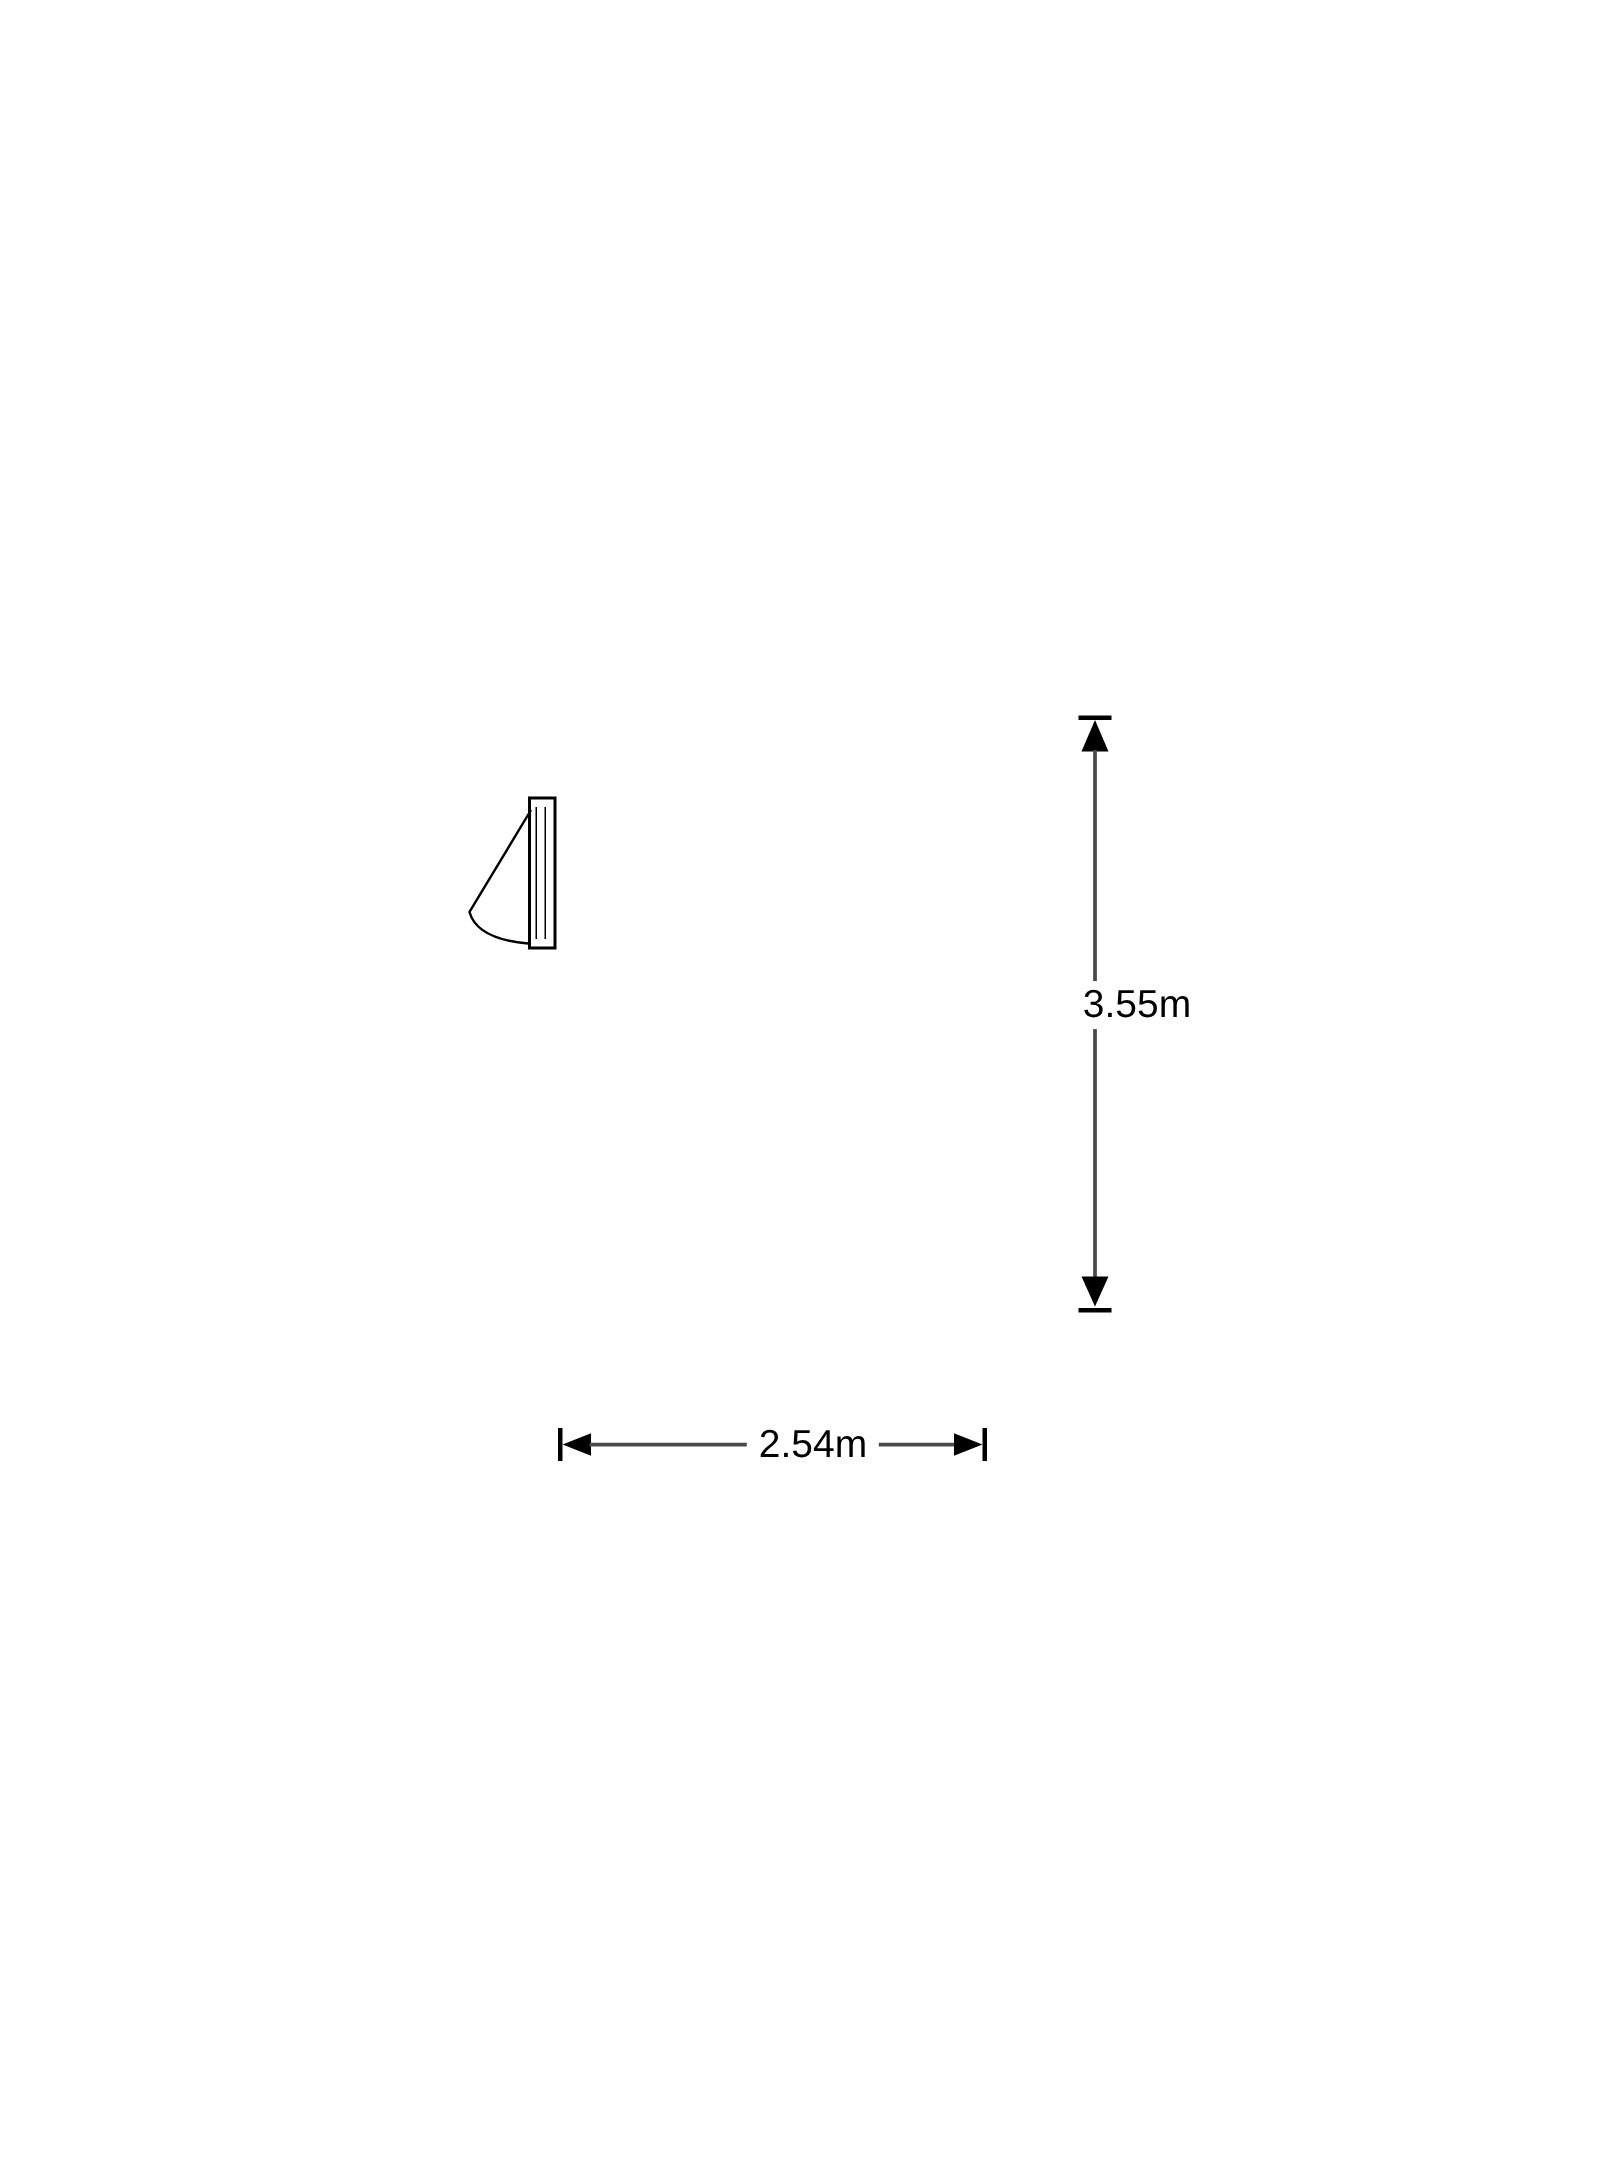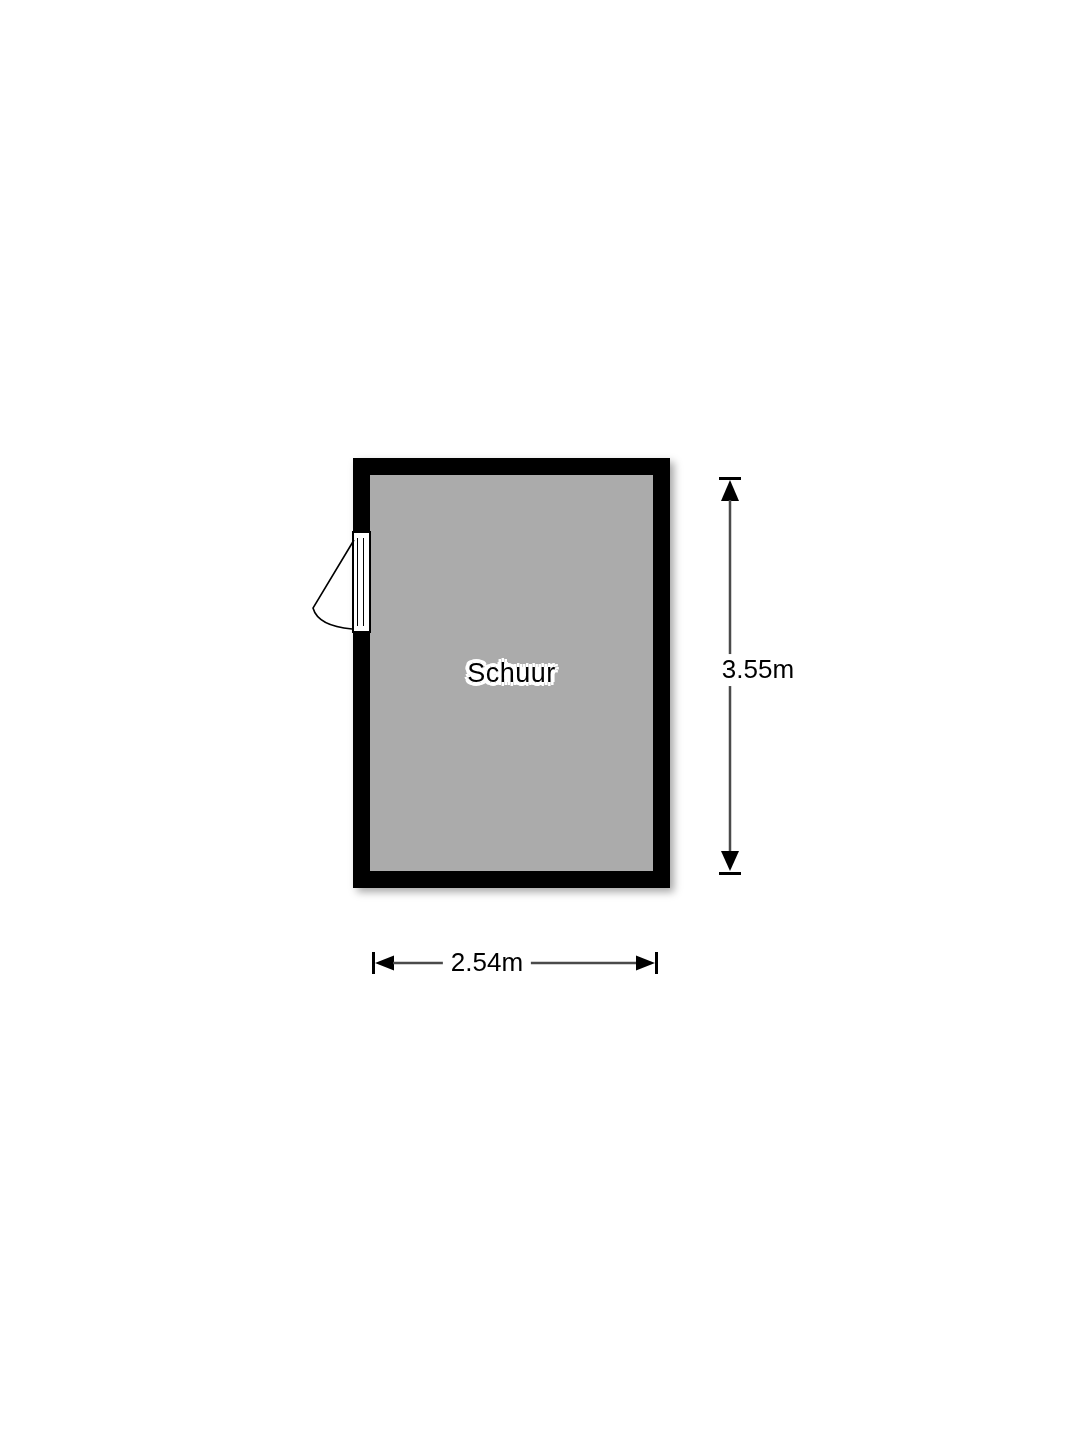--- a/index.html
+++ b/index.html
@@ -107,30 +107,27 @@
     transform: translate(-50%, -50%);
     background: var(--background);
     color: var(--label-text);
     font-size: 26px;
     line-height: 1.15;
     padding: 1px 8px;
     white-space: nowrap;
     z-index: 4;
   }
   .dim-label.v { left: 730px; top: 670px; margin-left: 28px; }
-  .dim-label.h { left: 487px; top: 963px; }
+  .dim-label.h { left: 542px; top: 963px; }
 </style>
 </head>
 <body>
 
 <div class="canvas">
 
-  <div class="room">
-    <span class="room-label">Schuur</span>
-  </div>
 
   <div class="door-opening">
     <div class="door-leaf"></div>
   </div>
 
   <svg class="overlay" viewBox="0 0 1080 1440" xmlns="http://www.w3.org/2000/svg">
 
     <path class="swing" d="M 354 540 L 313 608 Q 318 626 352 629"></path>
 
     <g>

